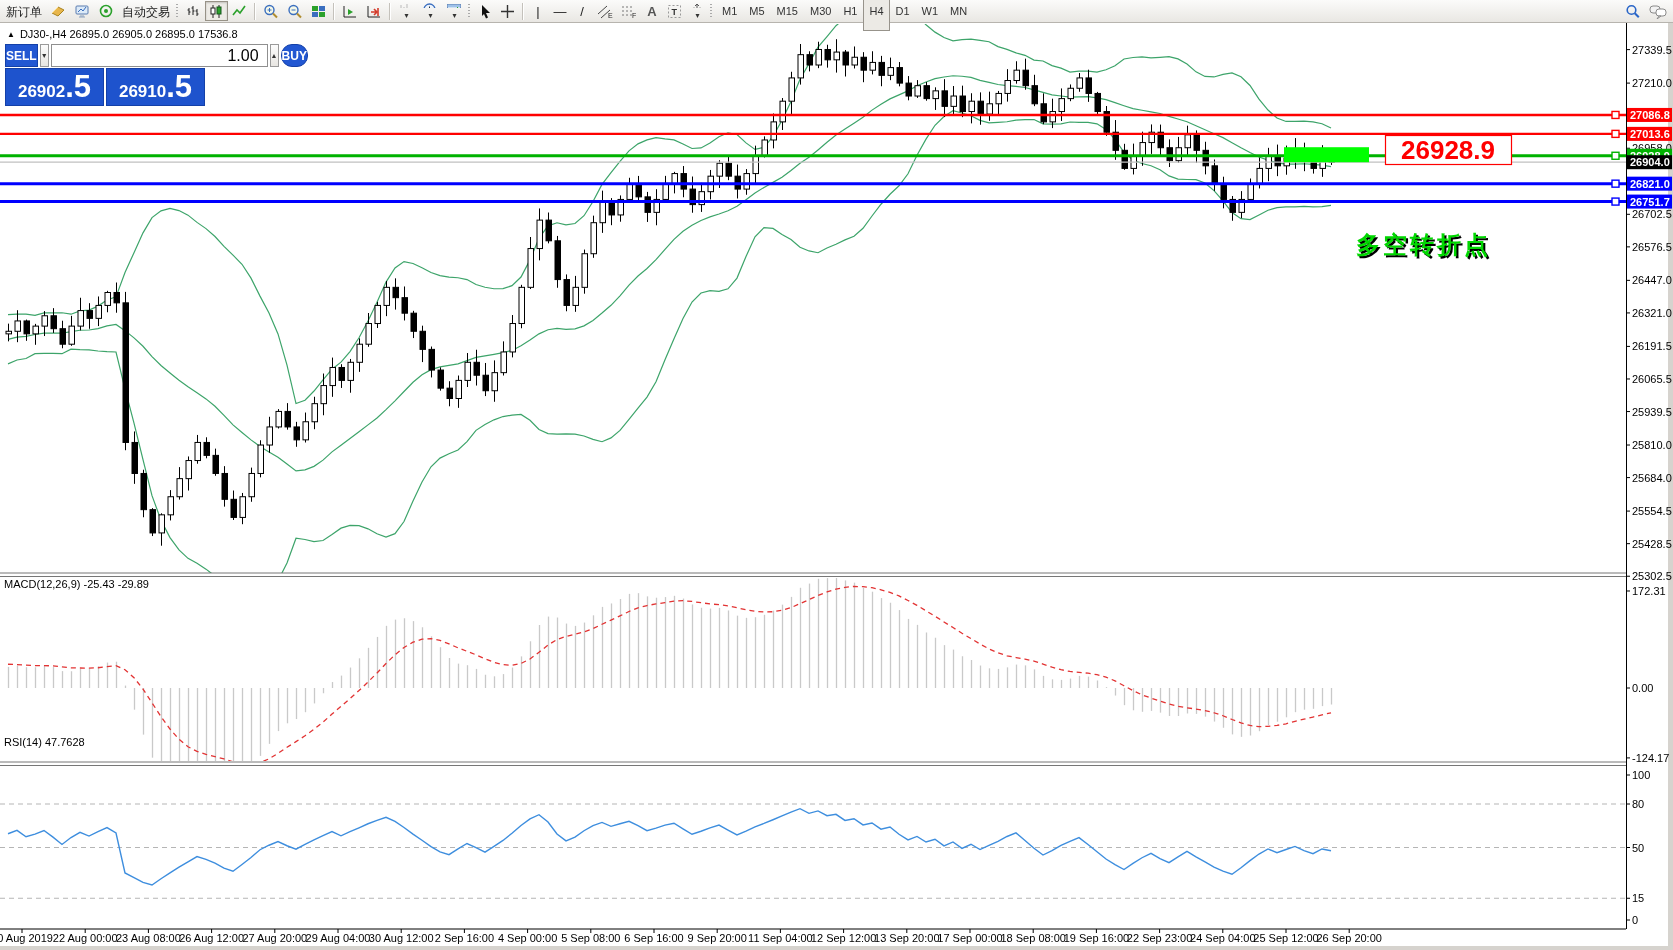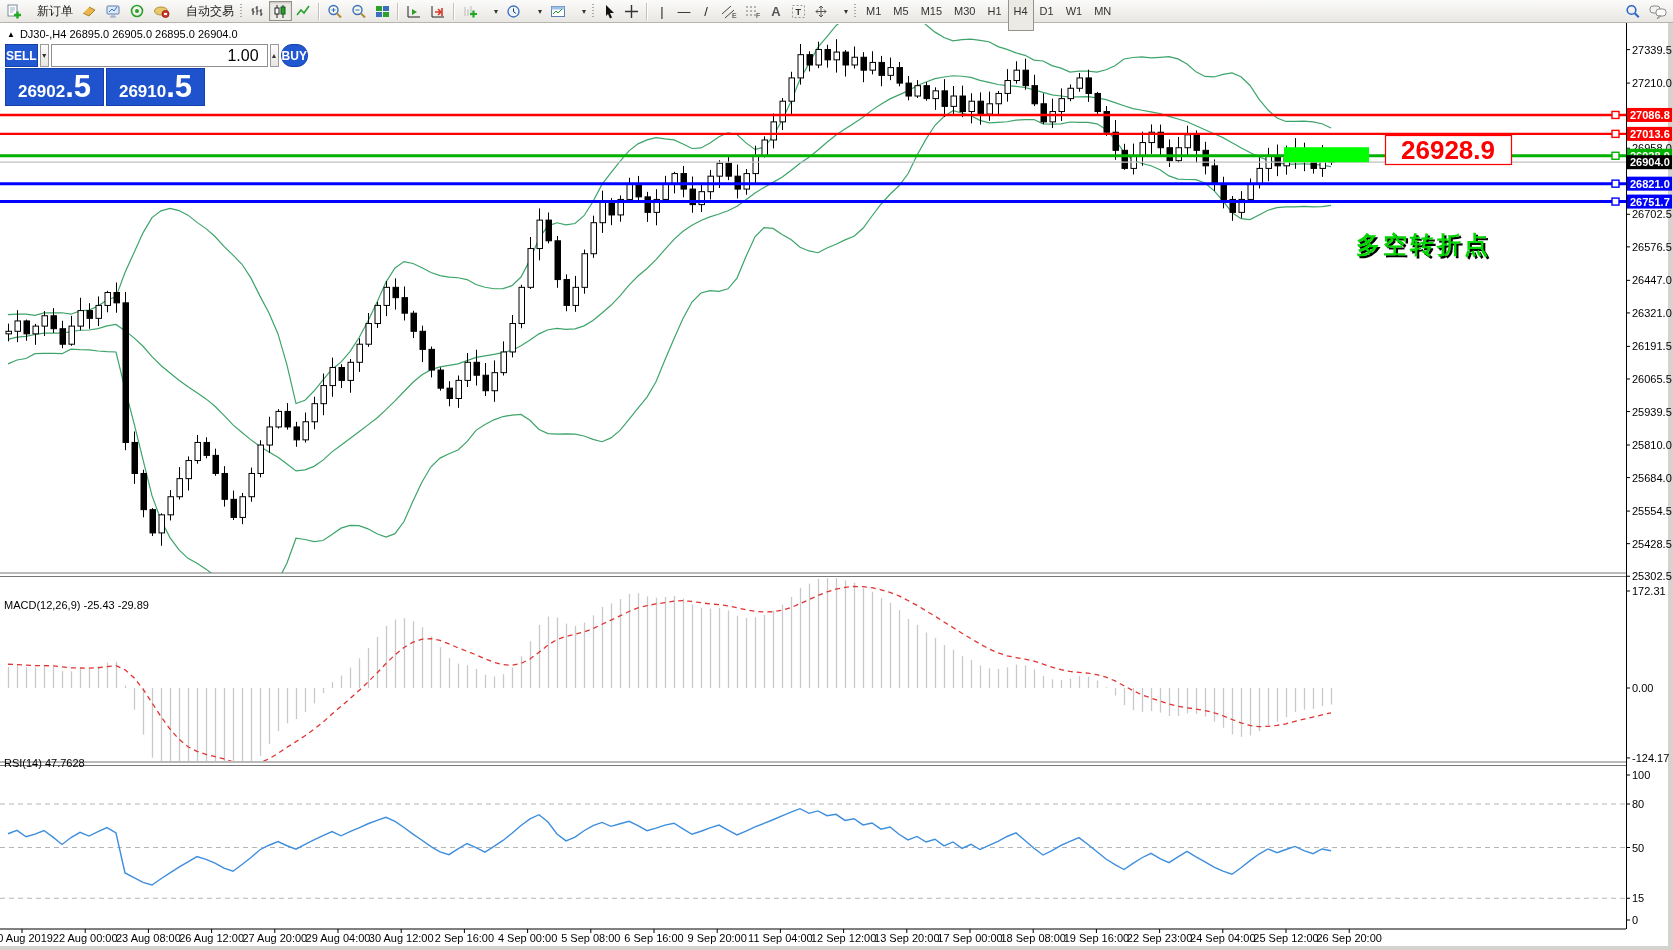--- a/index.html
+++ b/index.html
@@ -2,37 +2,37 @@
 <html><head>
 <meta charset="utf-8">
 <style>
   html,body{margin:0;padding:0;}
   body{width:1673px;height:950px;position:relative;background:#fff;overflow:hidden;
        font-family:"Liberation Sans","DejaVu Sans",sans-serif;}
   
   .toolbar{position:absolute;top:0;left:0;width:1673px;height:23px;z-index:50;
     background:linear-gradient(#fbfbfa,#e9e7e3);border-bottom:1px solid #b7b4ae;
     display:flex;align-items:center;padding:0 2px;box-sizing:border-box;}
-  .tb-btn{height:20px;min-width:22px;display:flex;align-items:center;justify-content:center;gap:15px;
-    padding:0 3px;border:1px solid transparent;background:transparent;font-size:12px;color:#1a1a1a;box-sizing:border-box;}
+  .tb-btn{height:20px;min-width:22px;display:flex;align-items:center;justify-content:center;gap:3px;
+    padding:0 3px;border:1px solid transparent;background:transparent;font-size:12px;color:#1a1a1a;box-sizing:border-box;flex-direction:column;}
   .tb-btn.active{border:1px solid #979287;background:#edebe6;box-shadow:inset 0 1px 2px rgba(0,0,0,.18);}
   .tb-sep{width:1px;height:17px;background:#c4c1bb;border-right:1px solid #fff;margin:0 3px;}
   .tb-grip{width:4px;height:16px;margin:0 3px 0 1px;
     background-image:repeating-linear-gradient(#aaa 0 1px,transparent 1px 3px);background-size:2px 100%;background-repeat:no-repeat;background-position:1px 1px;}
   .caret{font-size:8px;color:#333;margin-left:1px;}
   .tf-btn{font-size:11px;color:#333;padding:9px 5px;height:19px;display:flex;align-items:center;border:1px solid transparent;}
   .tf-btn.active{border:1px solid #97938b;background:#eceae5;}
   .glyph{font-size:13px;color:#222;line-height:1;}
   .spacer{flex:1;}
   
   #chart-svg{position:absolute;left:0;top:0;z-index:1;}
   .overlay{position:absolute;z-index:10;}
   .symbol-header{left:7px;top:28px;font-size:11px;color:#000;display:flex;align-items:center;gap:5px;}
   .collapse-arrow{font-size:8px;}
-  .pane-label{font-size:11px;color:#000;margin-top:21px;}
+  .pane-label{font-size:11px;color:#000;}
   
   .trade-panel{left:5px;top:44px;width:200px;}
   .tp-row1{display:flex;height:23px;gap:2px;}
   .tp-btn{background:#2257d2;color:#fff;font-size:12px;font-weight:bold;display:flex;align-items:center;justify-content:center;border:1px solid #1440a8;box-sizing:border-box;}
   .tp-sell{width:56px;} .tp-buy{width:55px;border-radius:11px;}
   .tp-spin{width:17px;background:linear-gradient(#fcfcfc,#e8e6e2);border:1px solid #9a9a9a;font-size:7px;color:#333;display:flex;align-items:center;justify-content:center;box-sizing:border-box;}
   .tp-vol{flex:1;border:1px solid #8f8f8f;font-size:16px;text-align:right;padding:0 8px 0 0;box-sizing:border-box;background:#fff;color:#000;font-family:"Liberation Sans","DejaVu Sans",sans-serif;}
   .tp-row2{display:flex;gap:2px;margin-top:1px;height:38px;}
   .tp-price{flex:1;background:#1e53cd;border:1px solid #1440a8;color:#fff;display:flex;align-items:baseline;justify-content:center;box-sizing:border-box;}
   .p-small{font-size:17px;font-weight:bold;line-height:36px;}
@@ -832,21 +832,21 @@
     <line x1="1349.2" y1="929" x2="1349.2" y2="933" stroke="#000"></line>
     <text x="1349.2" y="942" font-size="11" fill="#000" text-anchor="middle">26 Sep 20:00</text>
     <rect x="1385.5" y="135.5" width="126" height="29" fill="#fff" stroke="#ff0000" stroke-width="1.2"></rect>
     <text x="1448" y="159" font-size="26" font-weight="bold" fill="#ff0000" text-anchor="middle">26928.9</text>
     <text x="1493" y="255" font-size="24" font-weight="bold" fill="#000" text-anchor="end" letter-spacing="3">多空转折点</text>
     <text x="1491" y="253" font-size="24" font-weight="bold" fill="#00d800" text-anchor="end" letter-spacing="3">多空转折点</text>
   </svg>
 
 <div class="overlay symbol-header">
   <span class="collapse-arrow">▲</span>
-  <span>DJ30-,H4  26895.0 26905.0 26895.0 26904.0</span>
+  <span>DJ30-,H4  26895.0 26905.0 26895.0 17536.8</span>
 </div>
 
 <div class="overlay trade-panel">
   <div class="tp-row1">
     <div class="tp-btn tp-sell">SELL</div>
     <div class="tp-spin">▼</div>
     <input class="tp-vol" value="1.00" style="">
     <div class="tp-spin">▲</div>
     <div class="tp-btn tp-buy">BUY</div>
   </div>

